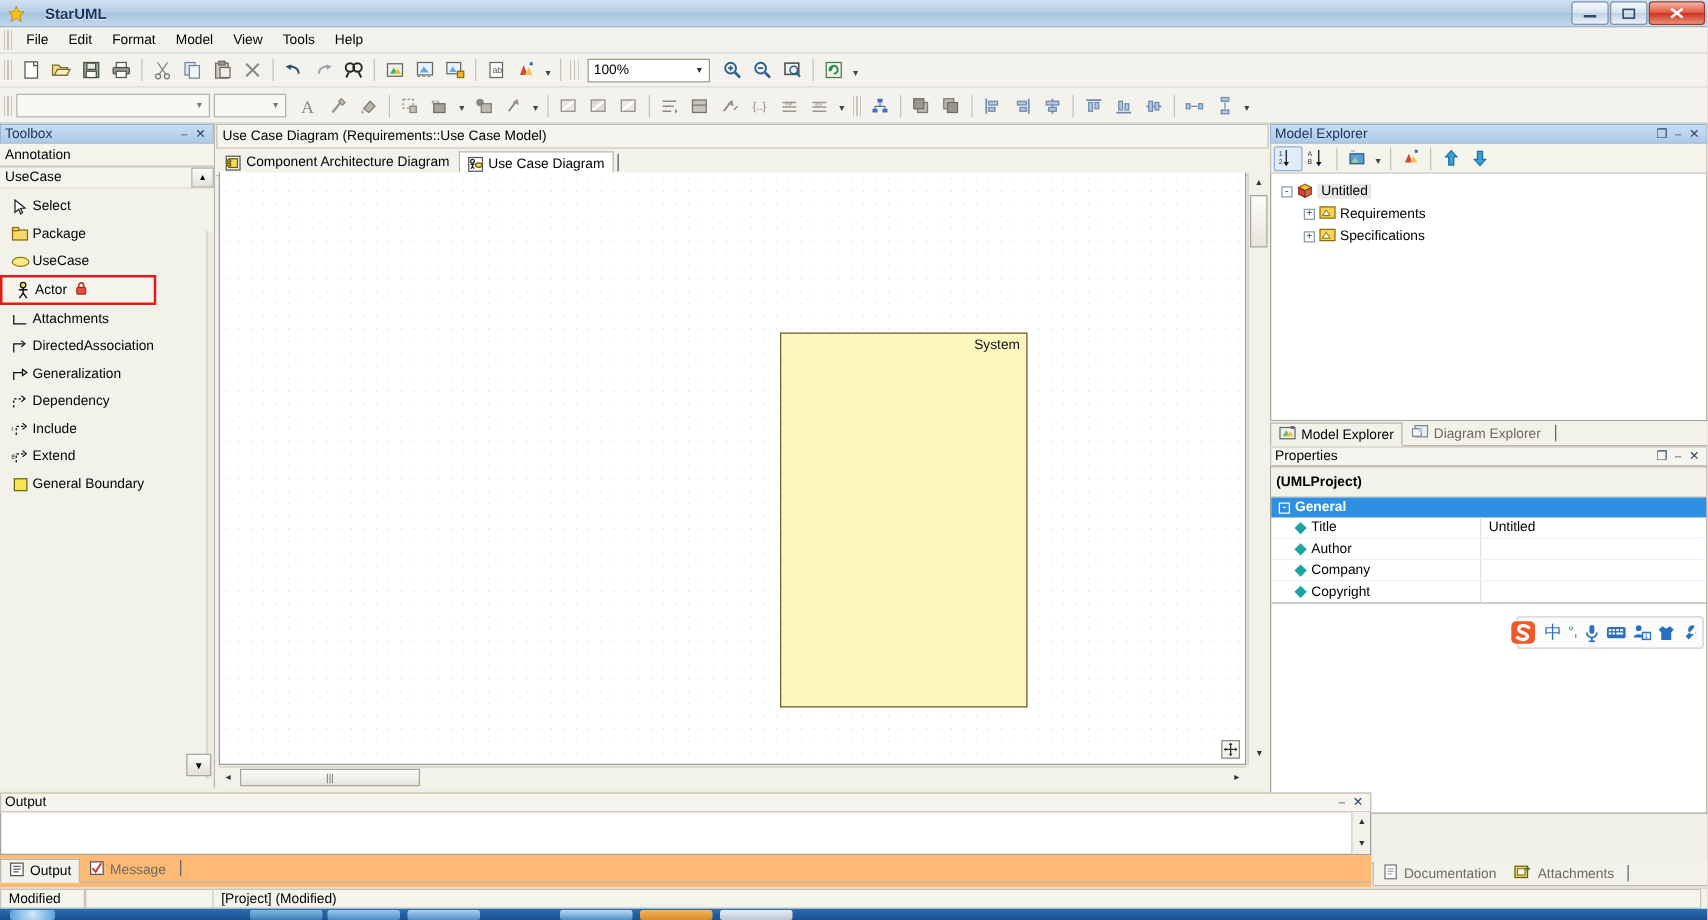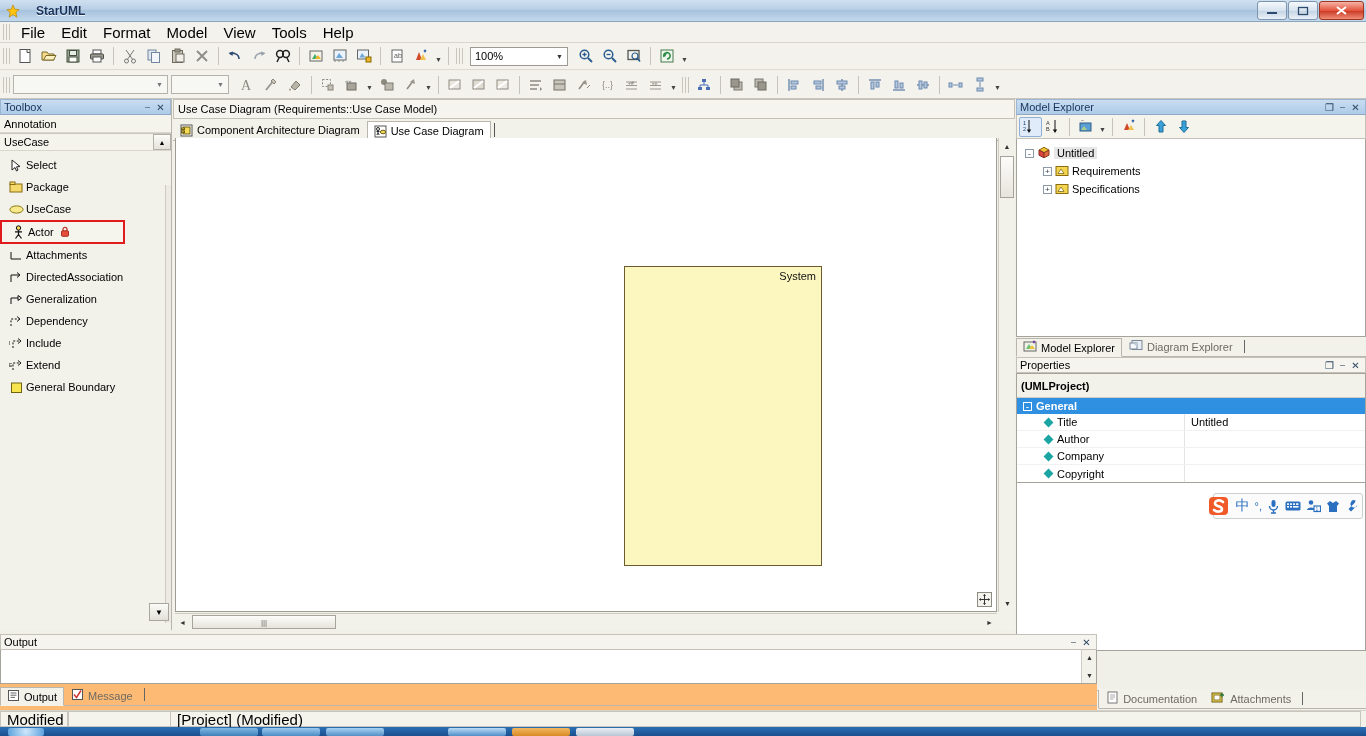--- a/index.html
+++ b/index.html
@@ -32,21 +32,21 @@
           border-color:#9d3520; color:#fff; font-weight:bold; font-size:12px; }
 
   
   .menubar {
     position:absolute; left:0; top:22px; width:1366px; height:21px;
     background:#f3f2ec; border-bottom:1px solid #d8d5cc;
     display:flex; align-items:center;
   }
   .grip { width:7px; height:16px; margin:0 3px;
           background: repeating-linear-gradient(to right,#c8c5bb 0 1px,transparent 1px 3px); }
-  .menu-item { padding:3px 8px; font-size:15px; color:#000; cursor:default; }
+  .menu-item { padding:3px 8px; font-size:11px; color:#000; cursor:default; }
 
   
   .toolbar {
     position:absolute; left:0; width:1366px; height:27px;
     background:#f3f2ec; border-bottom:1px solid #dedbd2;
     display:flex; align-items:center;
   }
   .tb1 { top:43px; }
   .tb2 { top:71px; height:28px; border-bottom:1px solid #c8c5bc; }
   .tbtn { width:24px; height:23px; margin:0 0px; display:flex; align-items:center;
@@ -143,21 +143,21 @@
           border:1px solid transparent; color:#6d6a63; }
   .btab.active { background:#f2f1ea; border:1px solid #b9b6ad; border-bottom-color:#f2f1ea;
                  color:#000; position:relative; top:1px; }
   .btab-caret { width:1px; height:13px; background:#666; margin-left:4px; align-self:center; }
   .prop-grid { background:#fff; border:1px solid #a6a39a; }
   .prop-obj { height:24px; background:#f2f1ea; display:flex; align-items:center;
               padding-left:4px; font-size:11px; font-weight:bold; border-bottom:1px solid #cfccc3;}
   .prop-cat { height:16px; background:#2f8fe0; color:#fff; font-weight:bold; font-size:11px;
               display:flex; align-items:center; padding-left:2px; gap:4px; }
   .prop-row { height:17px; display:flex; align-items:center; font-size:11px; border-bottom:1px solid #f1f1f1;}
-  .prop-name { width:168px; display:flex; align-items:center; padding-left:28px; gap:5px;
+  .prop-name { width:168px; display:flex; align-items:center; padding-left:20px; gap:5px;
                border-right:1px solid #e4e4e4; height:100%; }
   .diamond { width:7px; height:7px; background:#1aa4a4; transform:rotate(45deg); flex:none; }
   .prop-val { padding-left:6px; }
   .prop-blank { background:#fff; border:1px solid #a6a39a; border-top:none; height:168px; position:relative;}
 
   
   .ime { position:absolute; right:2px; top:0; height:26px; background:#fbfbfb;
          border:1px solid #cfcfcf; border-radius:3px; display:flex; align-items:center; padding:0 3px; gap:5px;}
   .ime .sg { width:24px; height:24px; margin-left:-10px; }
   .ime-glyph { font-size:14px; color:#2b6fc0; display:flex; align-items:center; }
@@ -169,21 +169,21 @@
   .out-body { height:34px; background:#fff; border:1px solid #a6a39a; border-top:none;
               position:relative; }
   .out-vs { position:absolute; right:0; top:0; width:15px; bottom:0; background:#f2f1ea;
             border-left:1px solid #cfccc3; display:flex; flex-direction:column; justify-content:space-between;}
   .out-tabs { height:22px; display:flex; align-items:flex-end; border-bottom:1px solid #b9b6ad; }
 
   
   .statusbar { position:absolute; left:0; top:710px; width:1366px; height:17px;
                background:#f2f1ea; border-top:1px solid #d5d2c9; display:flex; align-items:center; }
   .st-cell { height:16px; border:1px solid #c7c4bb; display:flex; align-items:center;
-             padding-left:6px; font-size:15px; background:#f4f3ec; }
+             padding-left:6px; font-size:11px; background:#f4f3ec; }
 
   
   .taskbar { position:absolute; left:0; top:727px; width:1366px; height:9px;
              background: linear-gradient(to bottom,#2a6fb5,#1a4f8e); }
   .tb-ico { position:absolute; top:1px; height:8px; border-radius:2px; }
 </style>
 </head>
 <body>
 
 <div class="app">

